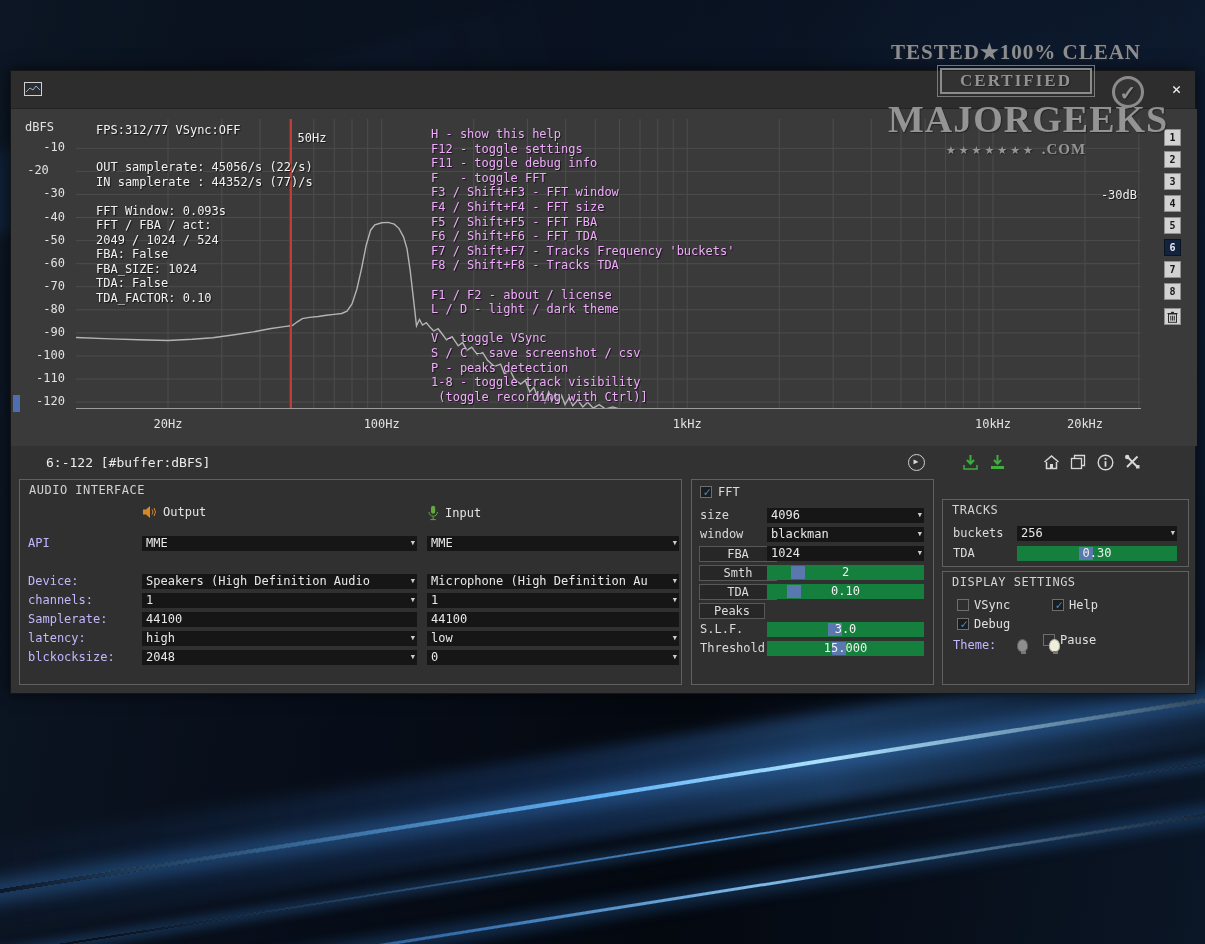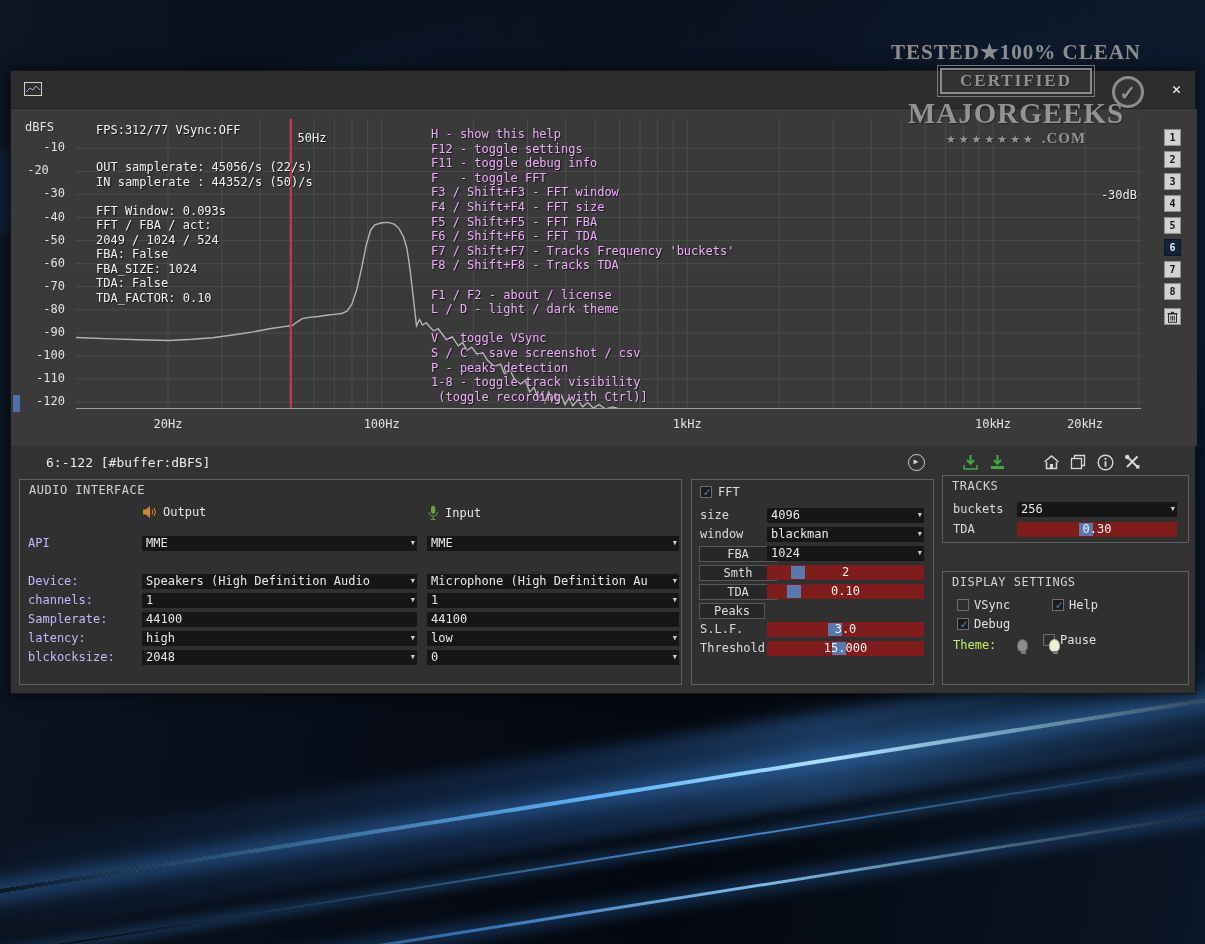--- a/index.html
+++ b/index.html
@@ -30,21 +30,21 @@
 
   
   .watermark { position:absolute; left:888px; top:40px; width:256px; height:126px; z-index:3;
                opacity:.82; color:#a8a8a8; text-align:center;
                font-family:"Liberation Serif",serif;
                text-shadow:1px 1px 1px #222; }
   .wm-top   { font-size:21px; font-weight:bold; letter-spacing:1px; white-space:nowrap; }
   .wm-cert  { margin:3px auto 0; width:152px; border:2px solid #a0a0a0; outline:1px solid #8a8a8a;
               outline-offset:2px; font-size:17px; font-weight:bold; letter-spacing:2px; padding:1px 0;
               background:rgba(70,70,70,.25); }
-  .wm-brand { font-size:29px; font-weight:bold; letter-spacing:1px; margin-top:3px; white-space:nowrap; }
+  .wm-brand { font-size:38px; font-weight:bold; letter-spacing:1px; margin-top:3px; white-space:nowrap; }
   .wm-bot   { font-size:11px; letter-spacing:3px; }
   .wm-bot .com { font-size:15px; font-weight:bold; letter-spacing:1px; }
   .wm-badge { position:absolute; right:0; top:36px; width:32px; height:32px; border:3px solid #a0a0a0;
               border-radius:50%; font-size:20px; line-height:28px; font-weight:bold;
               background:rgba(80,80,80,.25); }
 
   
   .window { position:absolute; left:10px; top:70px; width:1186px; height:624px; z-index:2;
             background:#323232; border:1px solid #151515; box-shadow:0 0 14px rgba(0,0,0,.65);
             color:#e2e2e2; font-size:12px; }
@@ -85,28 +85,28 @@
   .sicon { width:18px; height:18px; display:flex; align-items:center; justify-content:center; cursor:pointer; }
   .play-circle { width:17px; height:17px; border:1.5px solid #d0d0d0; border-radius:50%;
                  color:#d8d8d8; font-size:8px; line-height:14px; text-align:center; }
   .gap-l { margin-left:27px; }
 
   
   .panel { position:absolute; border:1px solid #606060; background:#303030; }
   .ptitle { position:absolute; left:9px; top:3px; color:#d2d2d2; letter-spacing:.5px; }
   .audio-panel   { left:8px;   top:408px; width:663px; height:206px; }
   .fft-panel     { left:680px; top:408px; width:243px; height:206px; }
-  .tracks-panel  { left:931px; top:404px; width:247px; height:68px; }
+  .tracks-panel  { left:931px; top:428px; width:247px; height:68px; }
   .display-panel { left:931px; top:500px; width:247px; height:114px; }
 
   .field { position:absolute; height:15px; line-height:15px; background:#161616; color:#e8e8e8;
            padding:0 4px 0 4px; white-space:nowrap; overflow:hidden; cursor:pointer; }
   .field.dd { padding-right:14px; }
   .field.dd::after { content:"▼"; position:absolute; right:2px; top:0; font-size:7px; line-height:15px; color:#cfcfcf; }
-  .slider { position:absolute; height:15px; background:#7f1d1d; cursor:pointer; }
+  .slider { position:absolute; height:15px; background:#15803d; cursor:pointer; }
   .slider .handle { position:absolute; top:1px; bottom:1px; width:14px; background:#5878ae; }
   .slider .sval { position:relative; display:block; text-align:center; line-height:15px; color:#f0f0f0; }
   .boxlabel { position:absolute; height:16px; line-height:14px; border:1px solid #585858; background:#272727;
               color:#dcdcdc; text-align:center; cursor:pointer; }
   .cb { display:inline-block; width:12px; height:12px; background:#2f2f2f; border:1px solid #6e6e6e;
         position:relative; vertical-align:middle; cursor:pointer; }
   .cb.checked { background:#1d1d1d; }
   .cb.checked::after { content:"✓"; position:absolute; left:0; top:-2px; width:12px; text-align:center;
                        color:#3f8fd9; font-weight:bold; font-size:12px; }
   .cblabel { color:#e0e0e0; }
@@ -123,21 +123,21 @@
   .frbox { left:7px; width:78px; }
   .frbox-wide { left:7px; width:66px; }
   .frfield { left:75px; width:157px; }
 
   
   .trlabel { position:absolute; left:10px; line-height:15px; color:#dadada; }
   .trfield { left:74px; width:160px; }
 
   
   .cbwrap { position:absolute; display:flex; gap:5px; align-items:center; }
-  .theme-row { position:absolute; left:10px; top:66px; display:flex; align-items:center; gap:21px; color:#bef264; }
+  .theme-row { position:absolute; left:10px; top:66px; display:flex; align-items:center; gap:21px; color:#c4b5fd; }
   .bulb { display:inline-block; width:11px; height:13px; border-radius:50% 50% 42% 42%; position:relative; cursor:pointer; }
   .bulb::after { content:""; position:absolute; left:3px; bottom:-3px; width:5px; height:3px; background:#777; }
   .bulb.dark  { background:#8e8e8e; border:1px solid #5f5f5f; }
   .bulb.light { background:#efefd8; border:1px solid #b5b5b5; }
 </style>
 </head>
 <body>
 
 <div class="bg">
   <div class="streak s-top"></div>
@@ -232,21 +232,21 @@
           <line x1="0" y1="283.1" x2="1065" y2="283.1" stroke="#4d4d4d" stroke-width="1"></line>
           <polyline points="0.0,218.5 34.8,219.9 62.4,220.8 92.0,221.5 116.2,220.3 136.7,218.7 158.5,215.7 177.2,212.9 193.6,209.7 208.2,207.6 216.3,206.5 221.4,202.8 226.3,199.6 233.3,198.4 242.2,197.5 250.5,196.3 258.3,195.4 265.7,194.5 271.0,192.2 276.0,185.0 280.9,170.0 285.6,149.3 290.2,126.2 294.6,111.2 298.8,105.9 305.7,103.8 312.1,103.4 318.3,105.2 323.1,109.6 327.6,118.1 331.0,129.7 334.2,151.6 337.4,179.3 340.5,206.9 343.5,200.5 346.5,206.0 350.3,203.7 354.1,208.3 357.7,212.0 362.1,209.7 366.4,215.3 370.5,220.8 376.1,217.6 382.2,226.8 386.6,223.6 390.9,231.4 395.7,228.2 401.6,236.0 406.7,233.7 411.5,241.3 418.5,247.5 424.6,245.2 428.3,254.5 434.5,252.2 438.5,260.2 444.7,265.1 449.3,261.4 453.7,272.9 458.0,268.3 462.1,279.8 466.1,274.1 468.9,283.3 472.7,272.9 475.7,282.2 479.3,275.2 482.2,284.5 485.6,276.4 489.0,285.6 493.0,278.7 496.8,286.8 501.7,281.0 506.8,287.9 511.7,283.3 517.2,289.1 523.2,285.6 529.5,290.0 536.7,287.9 543.5,290.0" fill="none" stroke="#b3b3b3" stroke-width="1.4"></polyline>
         </svg>
       <div class="cursor-line" id="cursor-line" style="left: 213.6px;"></div>
       <div class="cursor-label" id="cursor-label" style="left: 221.6px;">50Hz</div>
       <div class="level-label" id="level-label" style="top: 69.4px;">-30dB</div>
       <div class="debug-overlay" id="debug-overlay">
           <div class="oline">FPS:312/77 VSync:OFF</div>
           <div class="oline">&nbsp;</div>
           <div class="oline">OUT samplerate: 45056/s (22/s)</div>
-          <div class="oline">IN samplerate : 44352/s (50)/s</div>
+          <div class="oline">IN samplerate : 44352/s (77)/s</div>
           <div class="oline">&nbsp;</div>
           <div class="oline">FFT Window: 0.093s</div>
           <div class="oline">FFT / FBA / act:</div>
           <div class="oline">2049 / 1024 / 524</div>
           <div class="oline">FBA: False</div>
           <div class="oline">FBA_SIZE: 1024</div>
           <div class="oline">TDA: False</div>
           <div class="oline">TDA_FACTOR: 0.10</div>
         </div>
       <div class="help-overlay" id="help-overlay">

